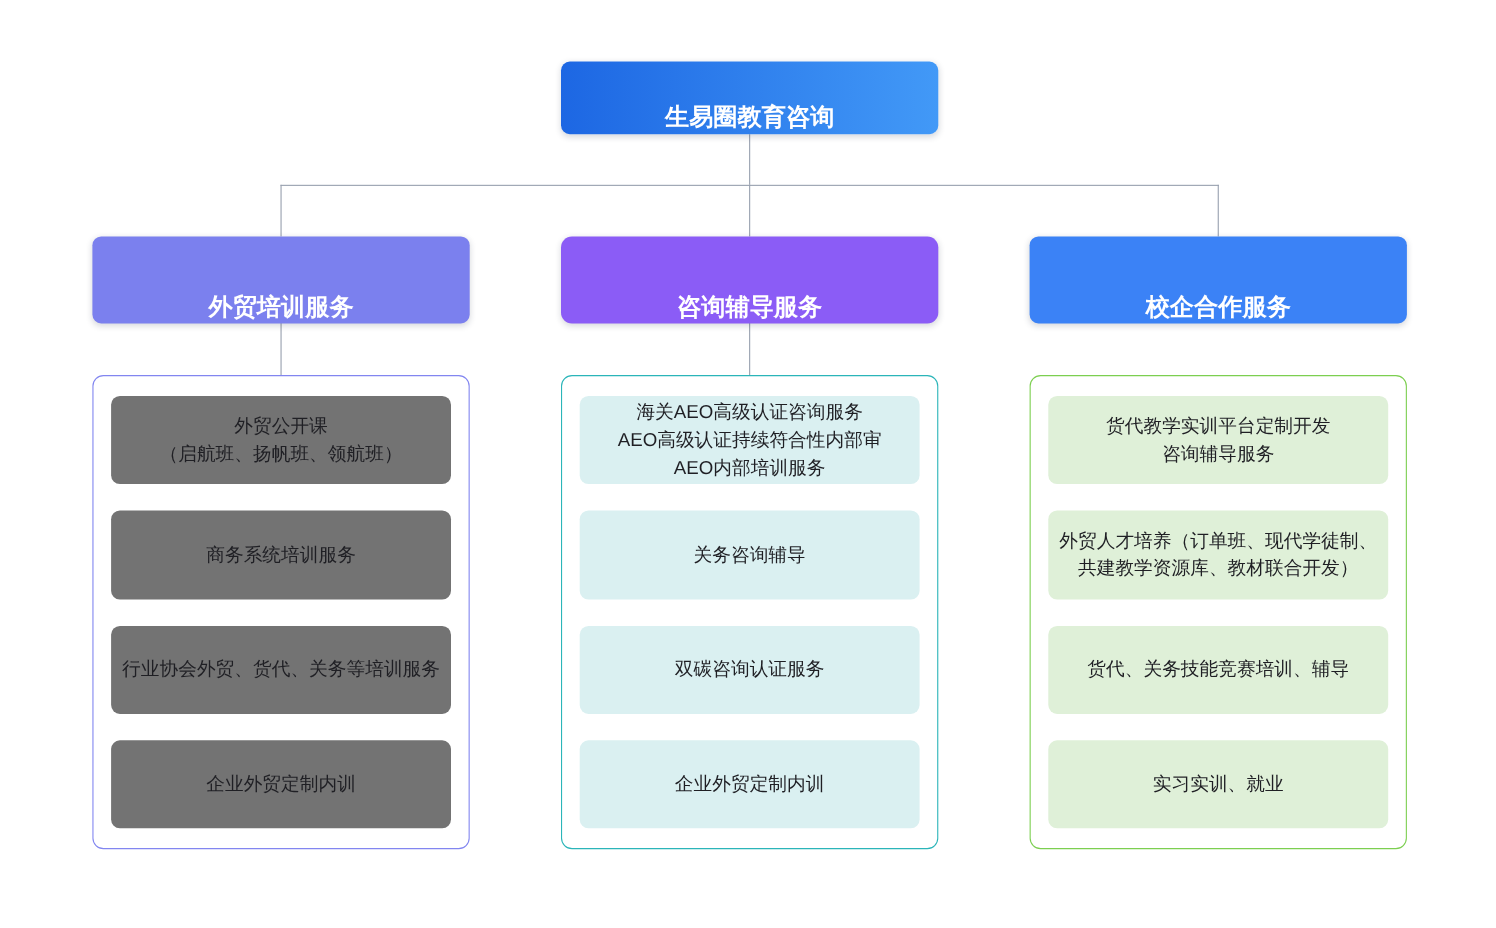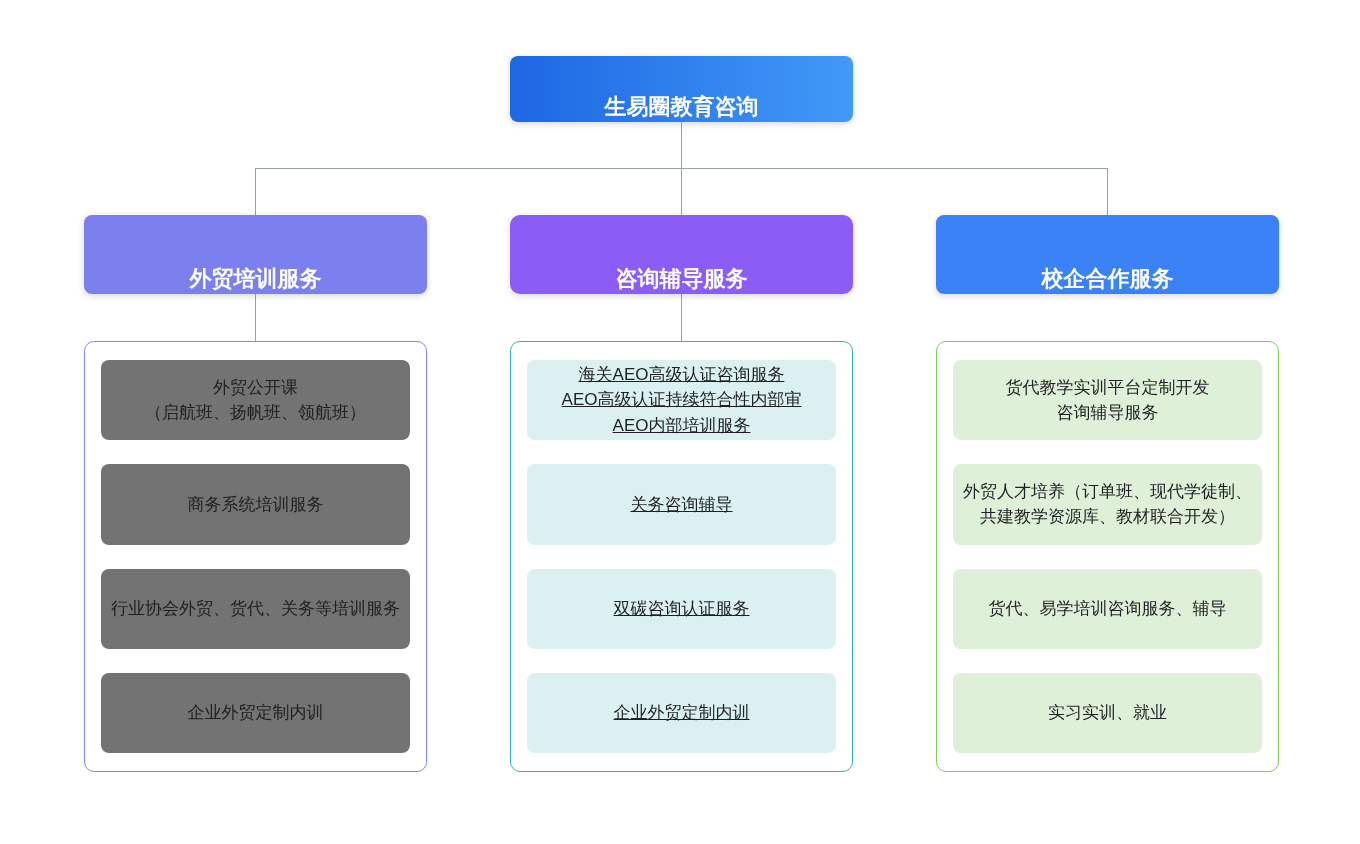--- a/index.html
+++ b/index.html
@@ -24,21 +24,21 @@
              background:#ffffff;border-radius:10px;border:1.5px solid;
              display:flex;flex-direction:column;gap:24px;padding:18px 16px;}
   .box-0{border-color:#8286f0;}
   .box-1{border-color:#2bb5b9;}
   .box-2{border-color:#7ccf50;}
 
   
   .item{flex:1 1 0;min-height:0;border-radius:8px;display:flex;align-items:center;justify-content:center;
         text-align:center;font-size:17px;line-height:1.5;color:#1f1f24;padding:2px 10px;box-sizing:border-box;}
   .it-0{background:#737373;}
-  .it-1{background:#daf0f1;text-decoration:underline;}
+  .it-1{background:#daf0f1;}
   .it-2{background:#dff0d8;}
   .item span{white-space:pre-line;}
 
   
   .line{position:absolute;background:#97a0ae;}
   .ln-root-down{left:681px;top:122px;width:1px;height:46px;}
   .ln-horizontal{left:255px;top:168px;width:853px;height:1px;}
   .ln-drop-left{left:255px;top:168px;width:1px;height:47px;}
   .ln-drop-mid{left:681px;top:168px;width:1px;height:47px;}
   .ln-drop-right{left:1107px;top:168px;width:1px;height:47px;}
@@ -107,20 +107,20 @@
 
   <div class="container box-2 c2">
     <div class="item it-2">
       <span>货代教学实训平台定制开发
 咨询辅导服务</span>
     </div>
     <div class="item it-2">
       <span>外贸人才培养（订单班、现代学徒制、共建教学资源库、教材联合开发）</span>
     </div>
     <div class="item it-2">
-      <span>货代、易学培训咨询服务、辅导</span>
+      <span>货代、关务技能竞赛培训、辅导</span>
     </div>
     <div class="item it-2">
       <span>实习实训、就业</span>
     </div>
   </div>
 
 </div>
 
 </body></html>

